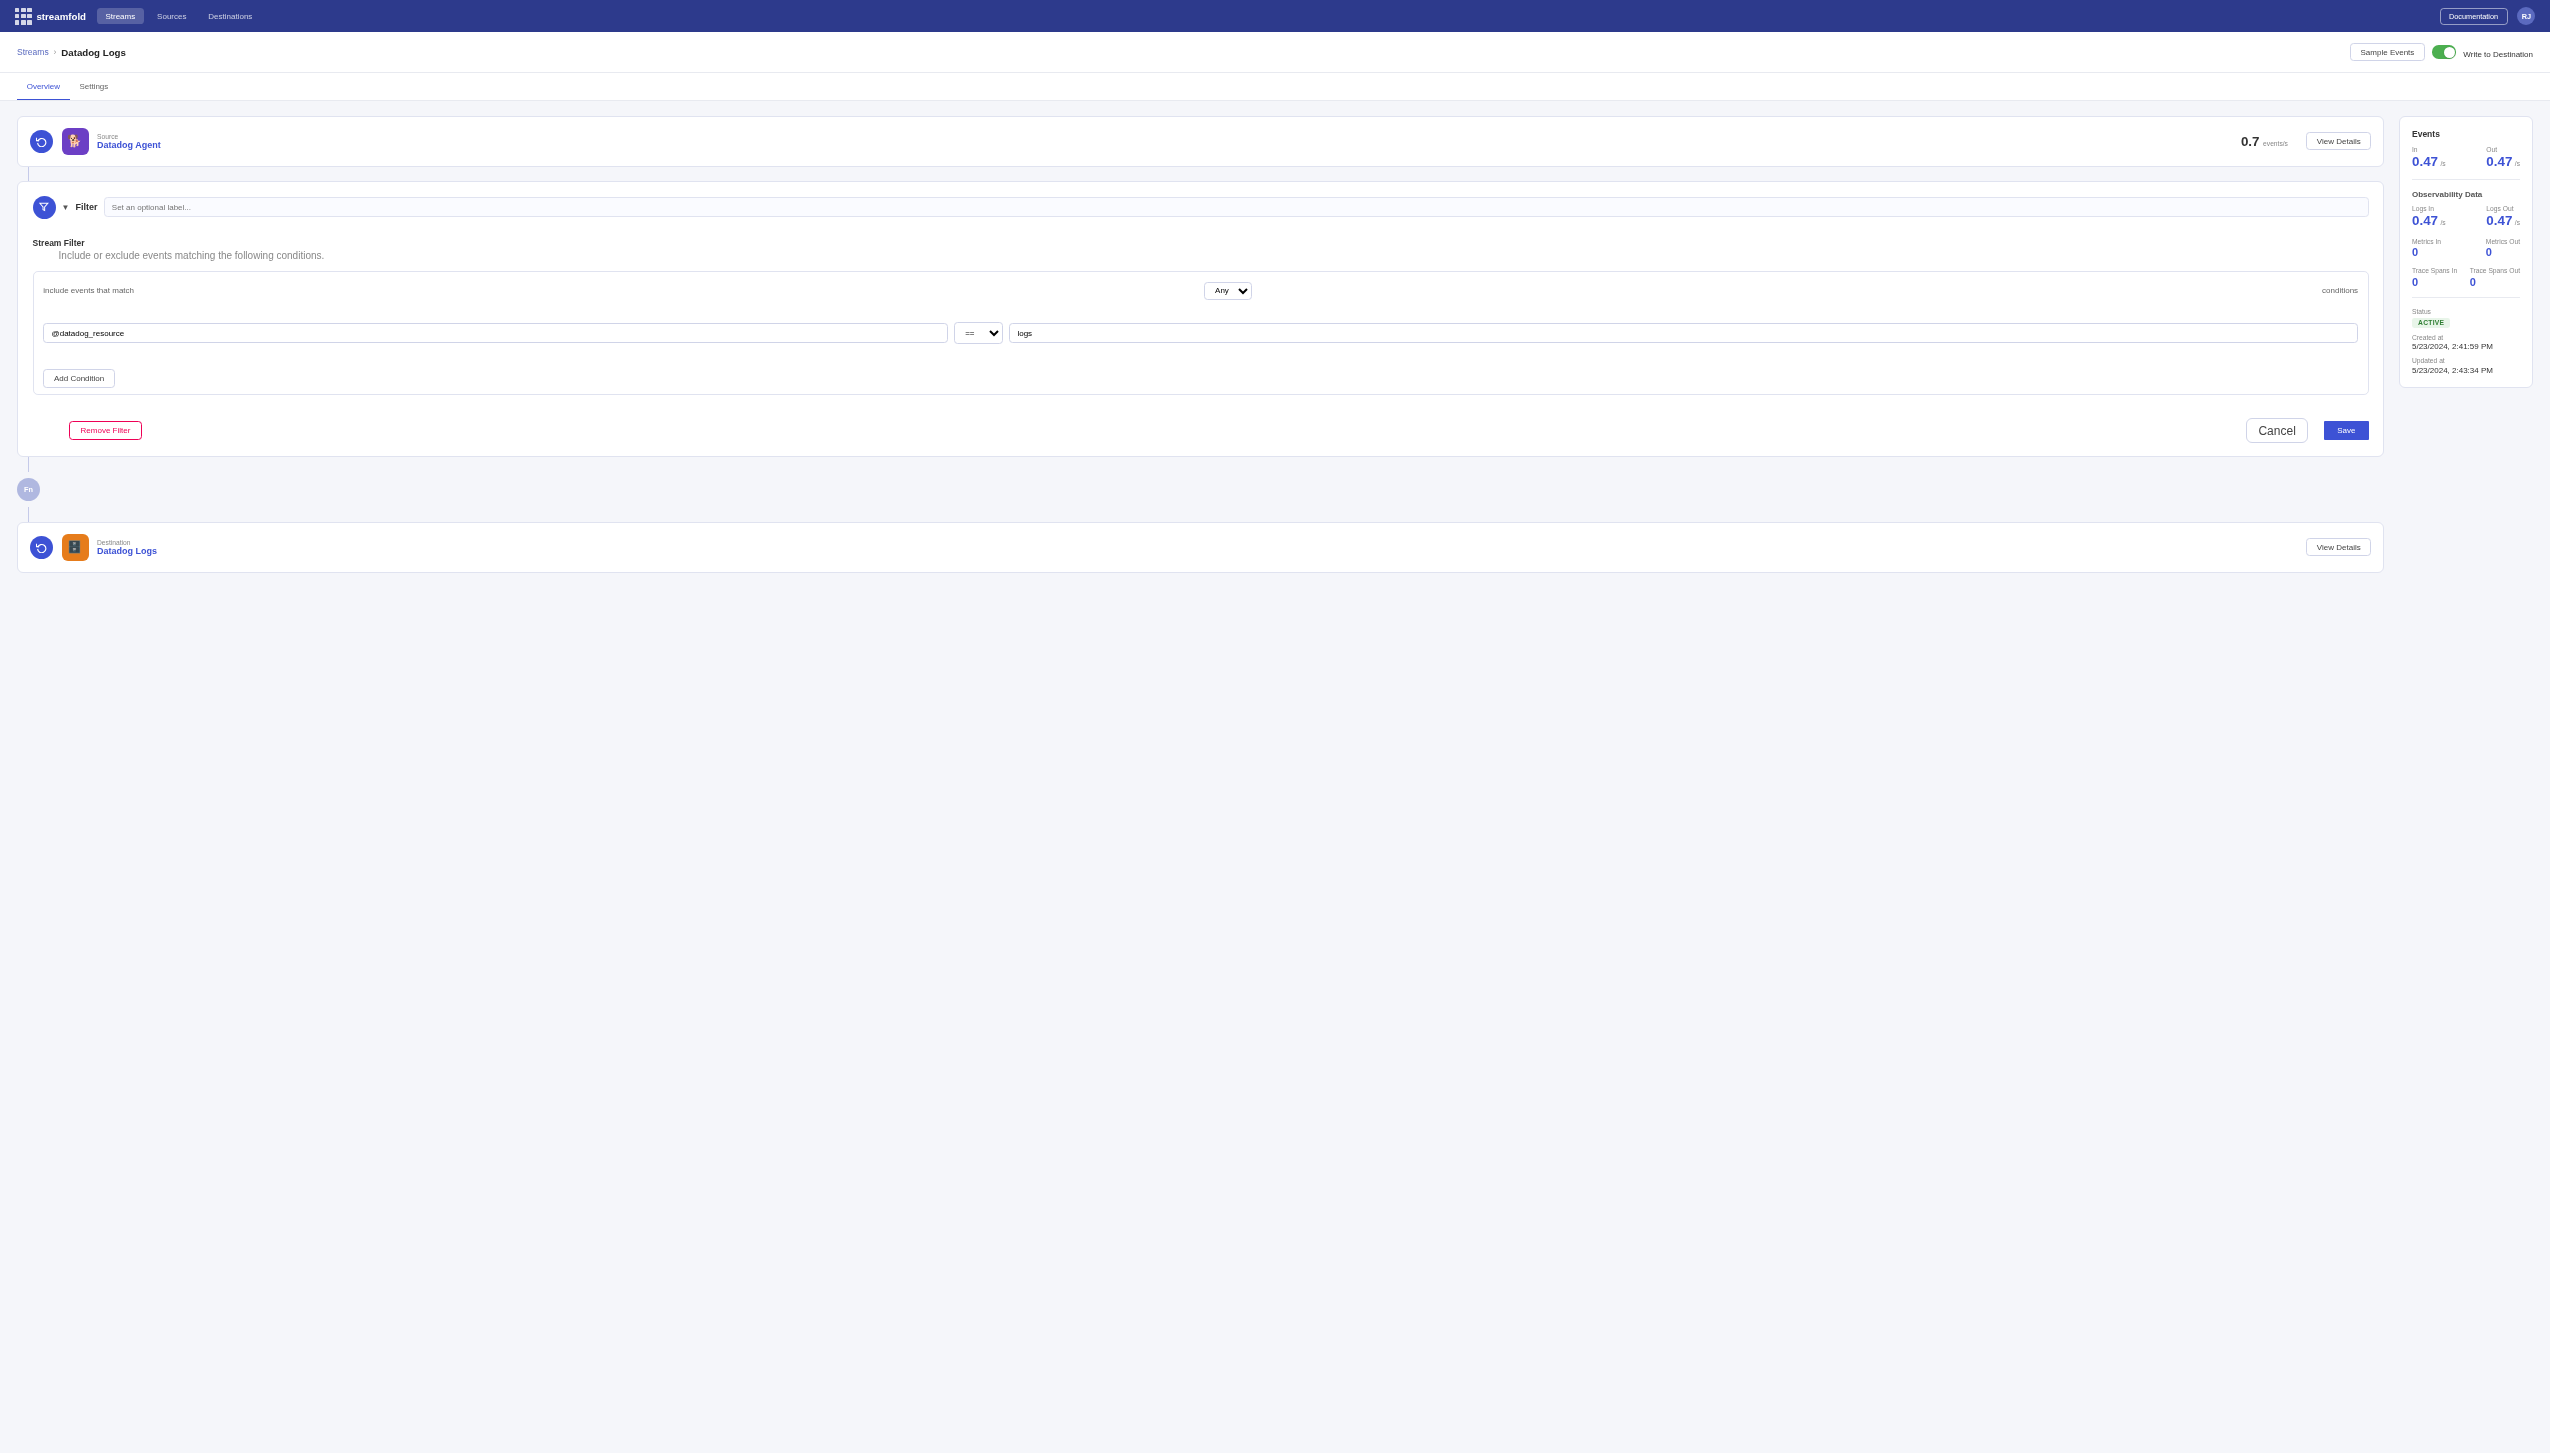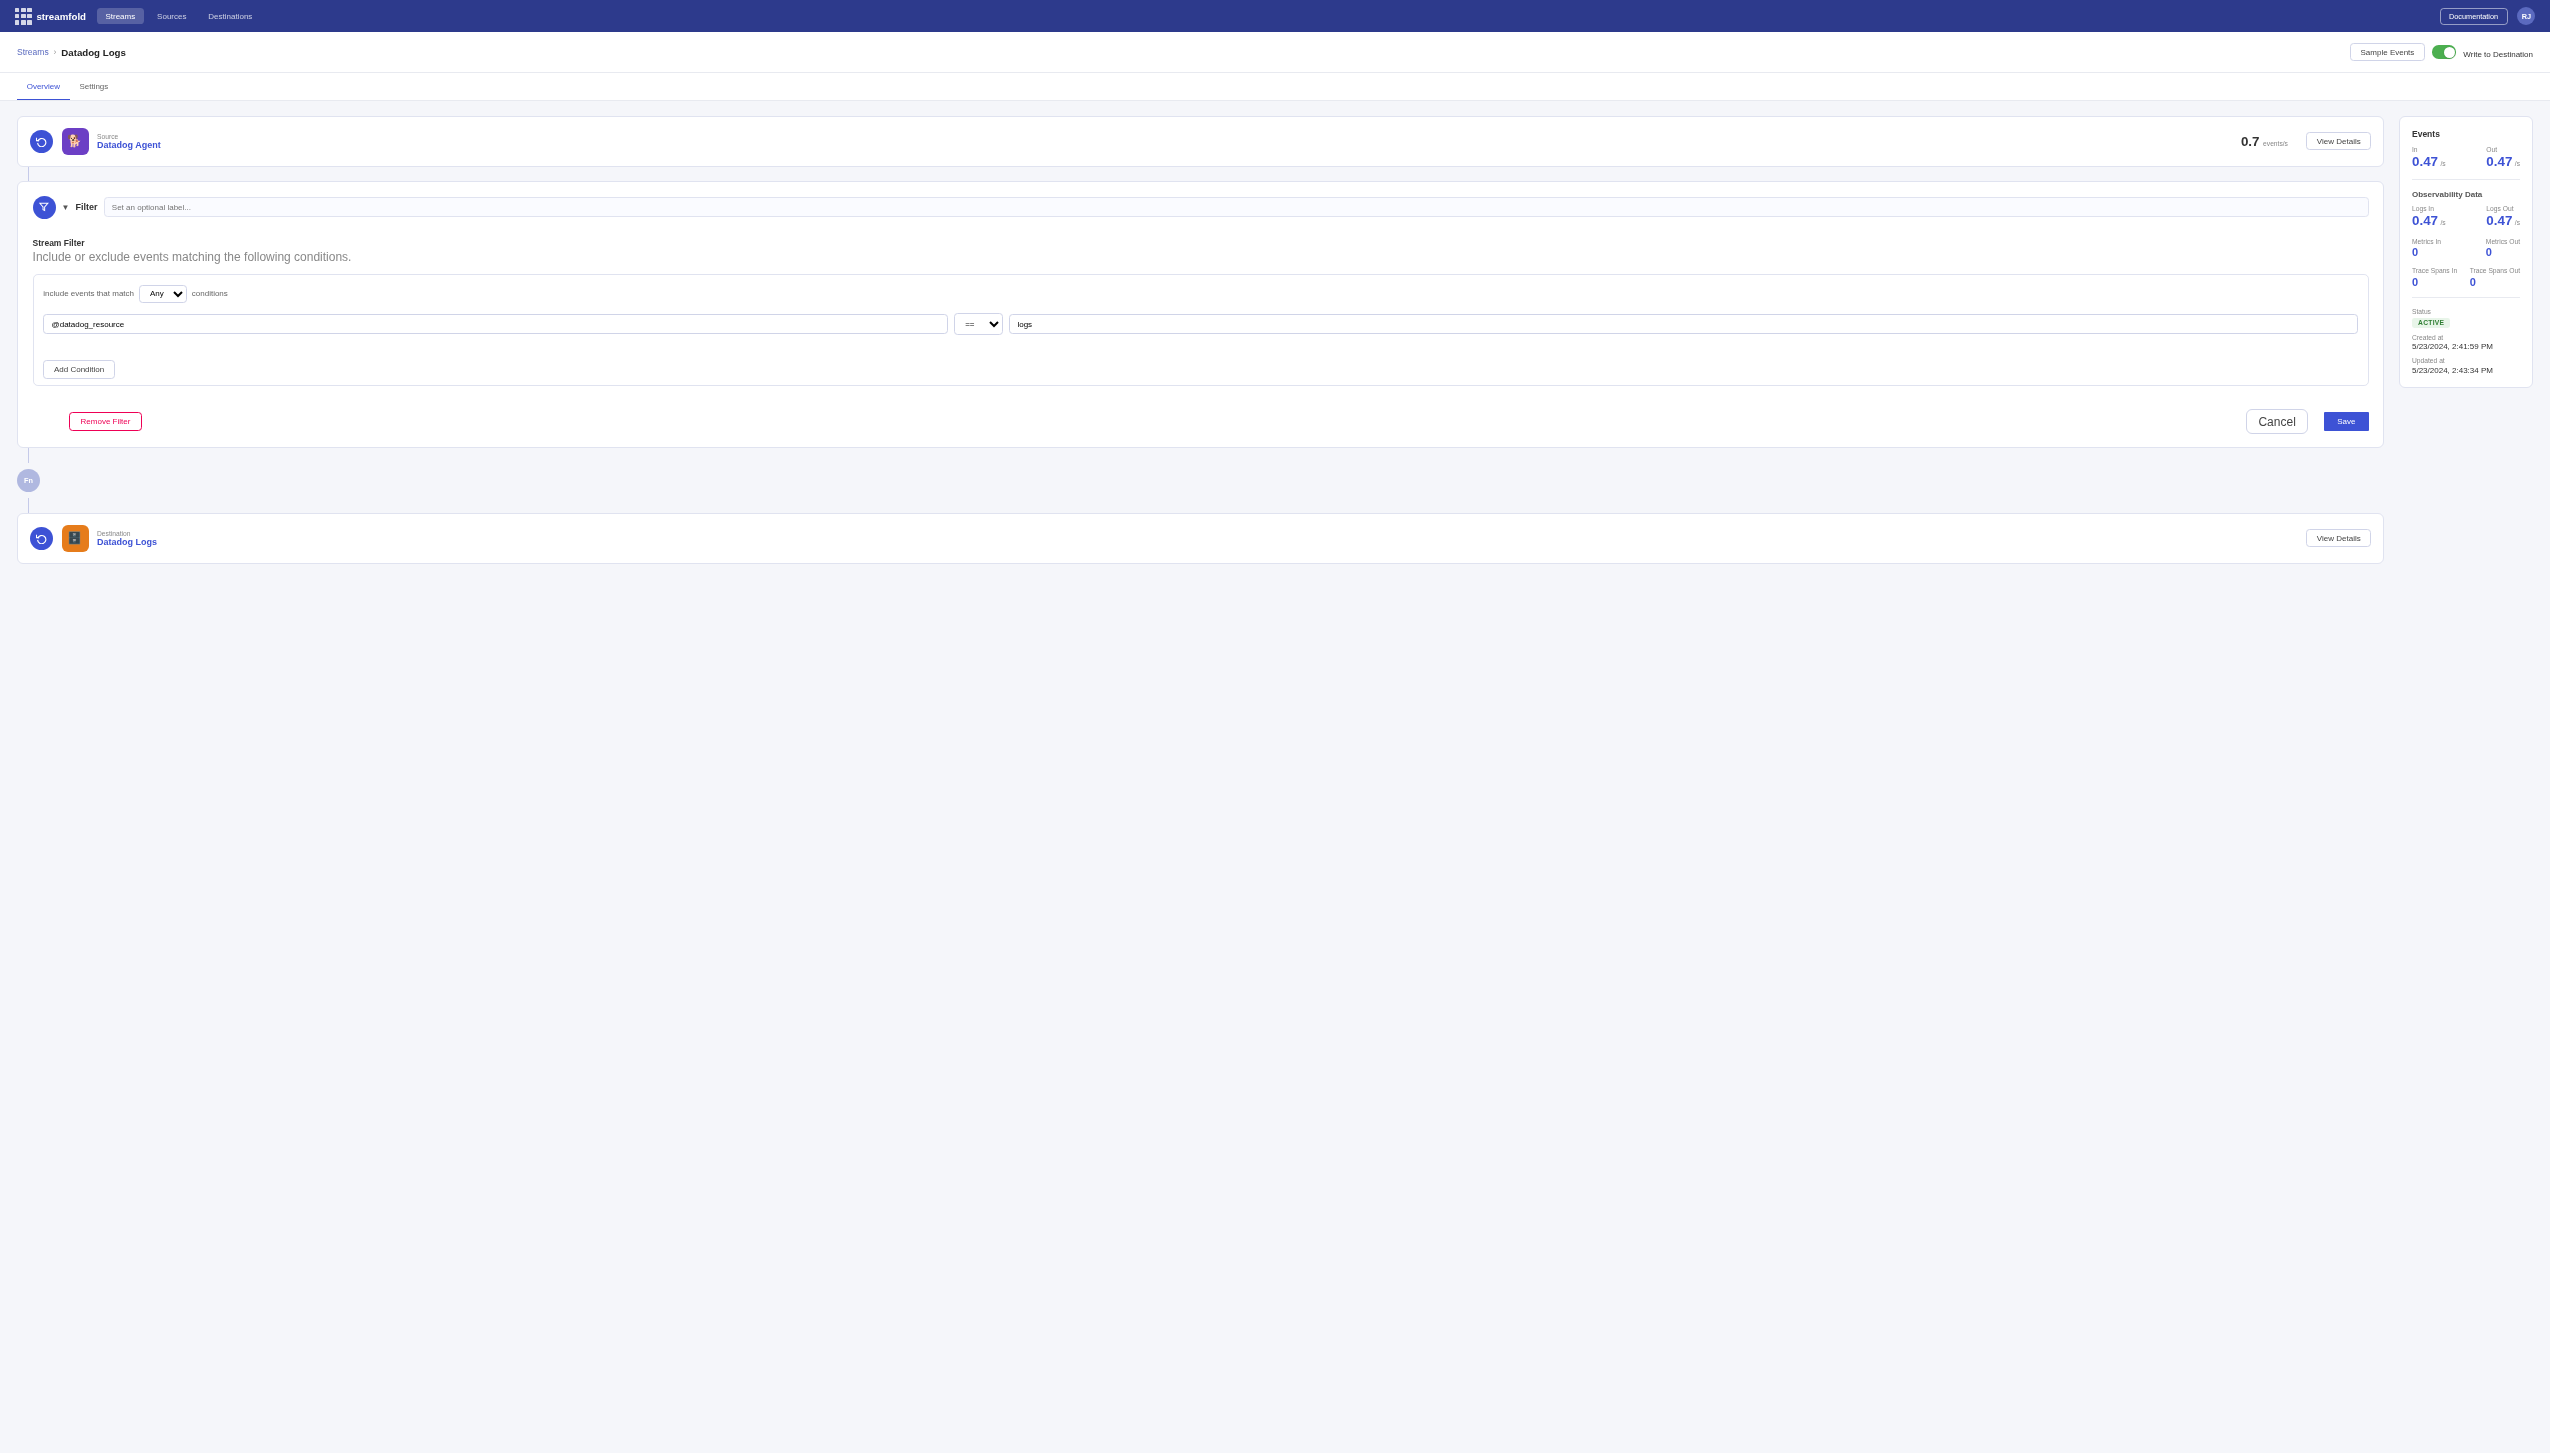--- a/index.html
+++ b/index.html
@@ -54,22 +54,22 @@
     .filter-card { background: white; border: 0.6px solid #e0e3f0; border-radius: 6px; padding: 13.4px 14.6px; }
     .filter-header { display: flex; align-items: center; gap: 6px; margin-bottom: 12px; }
     .filter-icon-wrap { width: 23px; height: 23px; background: #3d52d5; border-radius: 50%; display: flex; align-items: center; justify-content: center; color: white; font-size: 9px; flex-shrink: 0; }
     .filter-chevron { color: #555; font-size: 8px; cursor: pointer; }
     .filter-title { font-size: 9px; font-weight: 700; color: #333; }
     .filter-label-input { flex: 1; border: 0.6px solid #e0e3f0; border-radius: 3.6px; padding: 4.3px 7.3px; font-size: 8px; color: #888; background: #fafbff; outline: none; }
 
     
     .stream-filter-section { padding: 7.3px 0 9.7px; }
     .stream-filter-title { font-size: 8.5px; font-weight: 600; color: #333; margin-bottom: 2.4px; }
-    .stream-filter-desc { font-size: 12px; color: #888; margin-bottom: 9.7px; }
-    .filter-match-row { display: flex; align-items: center; justify-content: flex-start; gap: 4.9px; font-size: 8px; color: #666; margin-bottom: 10px; }
+    .stream-filter-desc { font-size: 10px; color: #888; margin-bottom: 9.7px; margin-left: 26px; }
+    .filter-match-row { display: flex; align-items: center; justify-content: space-between; gap: 4.9px; font-size: 8px; color: #666; margin-bottom: 22px; }
     .filter-match-select { border: 0.6px solid #d0d4e8; border-radius: 3.6px; padding: 2.4px 6px; font-size: 8px; background: white; cursor: pointer; }
     .condition-row { display: flex; align-items: center; gap: 6px; margin-bottom: 7.3px; }
     .condition-field { flex: 1; border: 0.6px solid #d0d4e8; border-radius: 3.6px; padding: 4.9px 7.3px; font-size: 8px; background: white; }
     .condition-op { border: 0.6px solid #d0d4e8; border-radius: 3.6px; padding: 4.9px 6px; font-size: 8px; background: white; cursor: pointer; min-width: 49px; }
     .condition-value { flex: 1.5; border: 0.6px solid #d0d4e8; border-radius: 3.6px; padding: 4.9px 7.3px; font-size: 8px; background: white; }
     .add-condition-btn { border: 0.6px solid #d0d4e8; background: white; color: #444; padding: 4.3px 9.7px; border-radius: 3.6px; cursor: pointer; font-size: 8px; margin-top: 17px; }
 
     
     .filter-actions { display: flex; align-items: center; margin-top: 13.4px; gap: 16px; margin-left: 36px; }
     .remove-filter-btn { border: 0.6px solid #e05; background: white; color: #e05; padding: 4.3px 11px; border-radius: 3.6px; cursor: pointer; font-size: 8px; }

